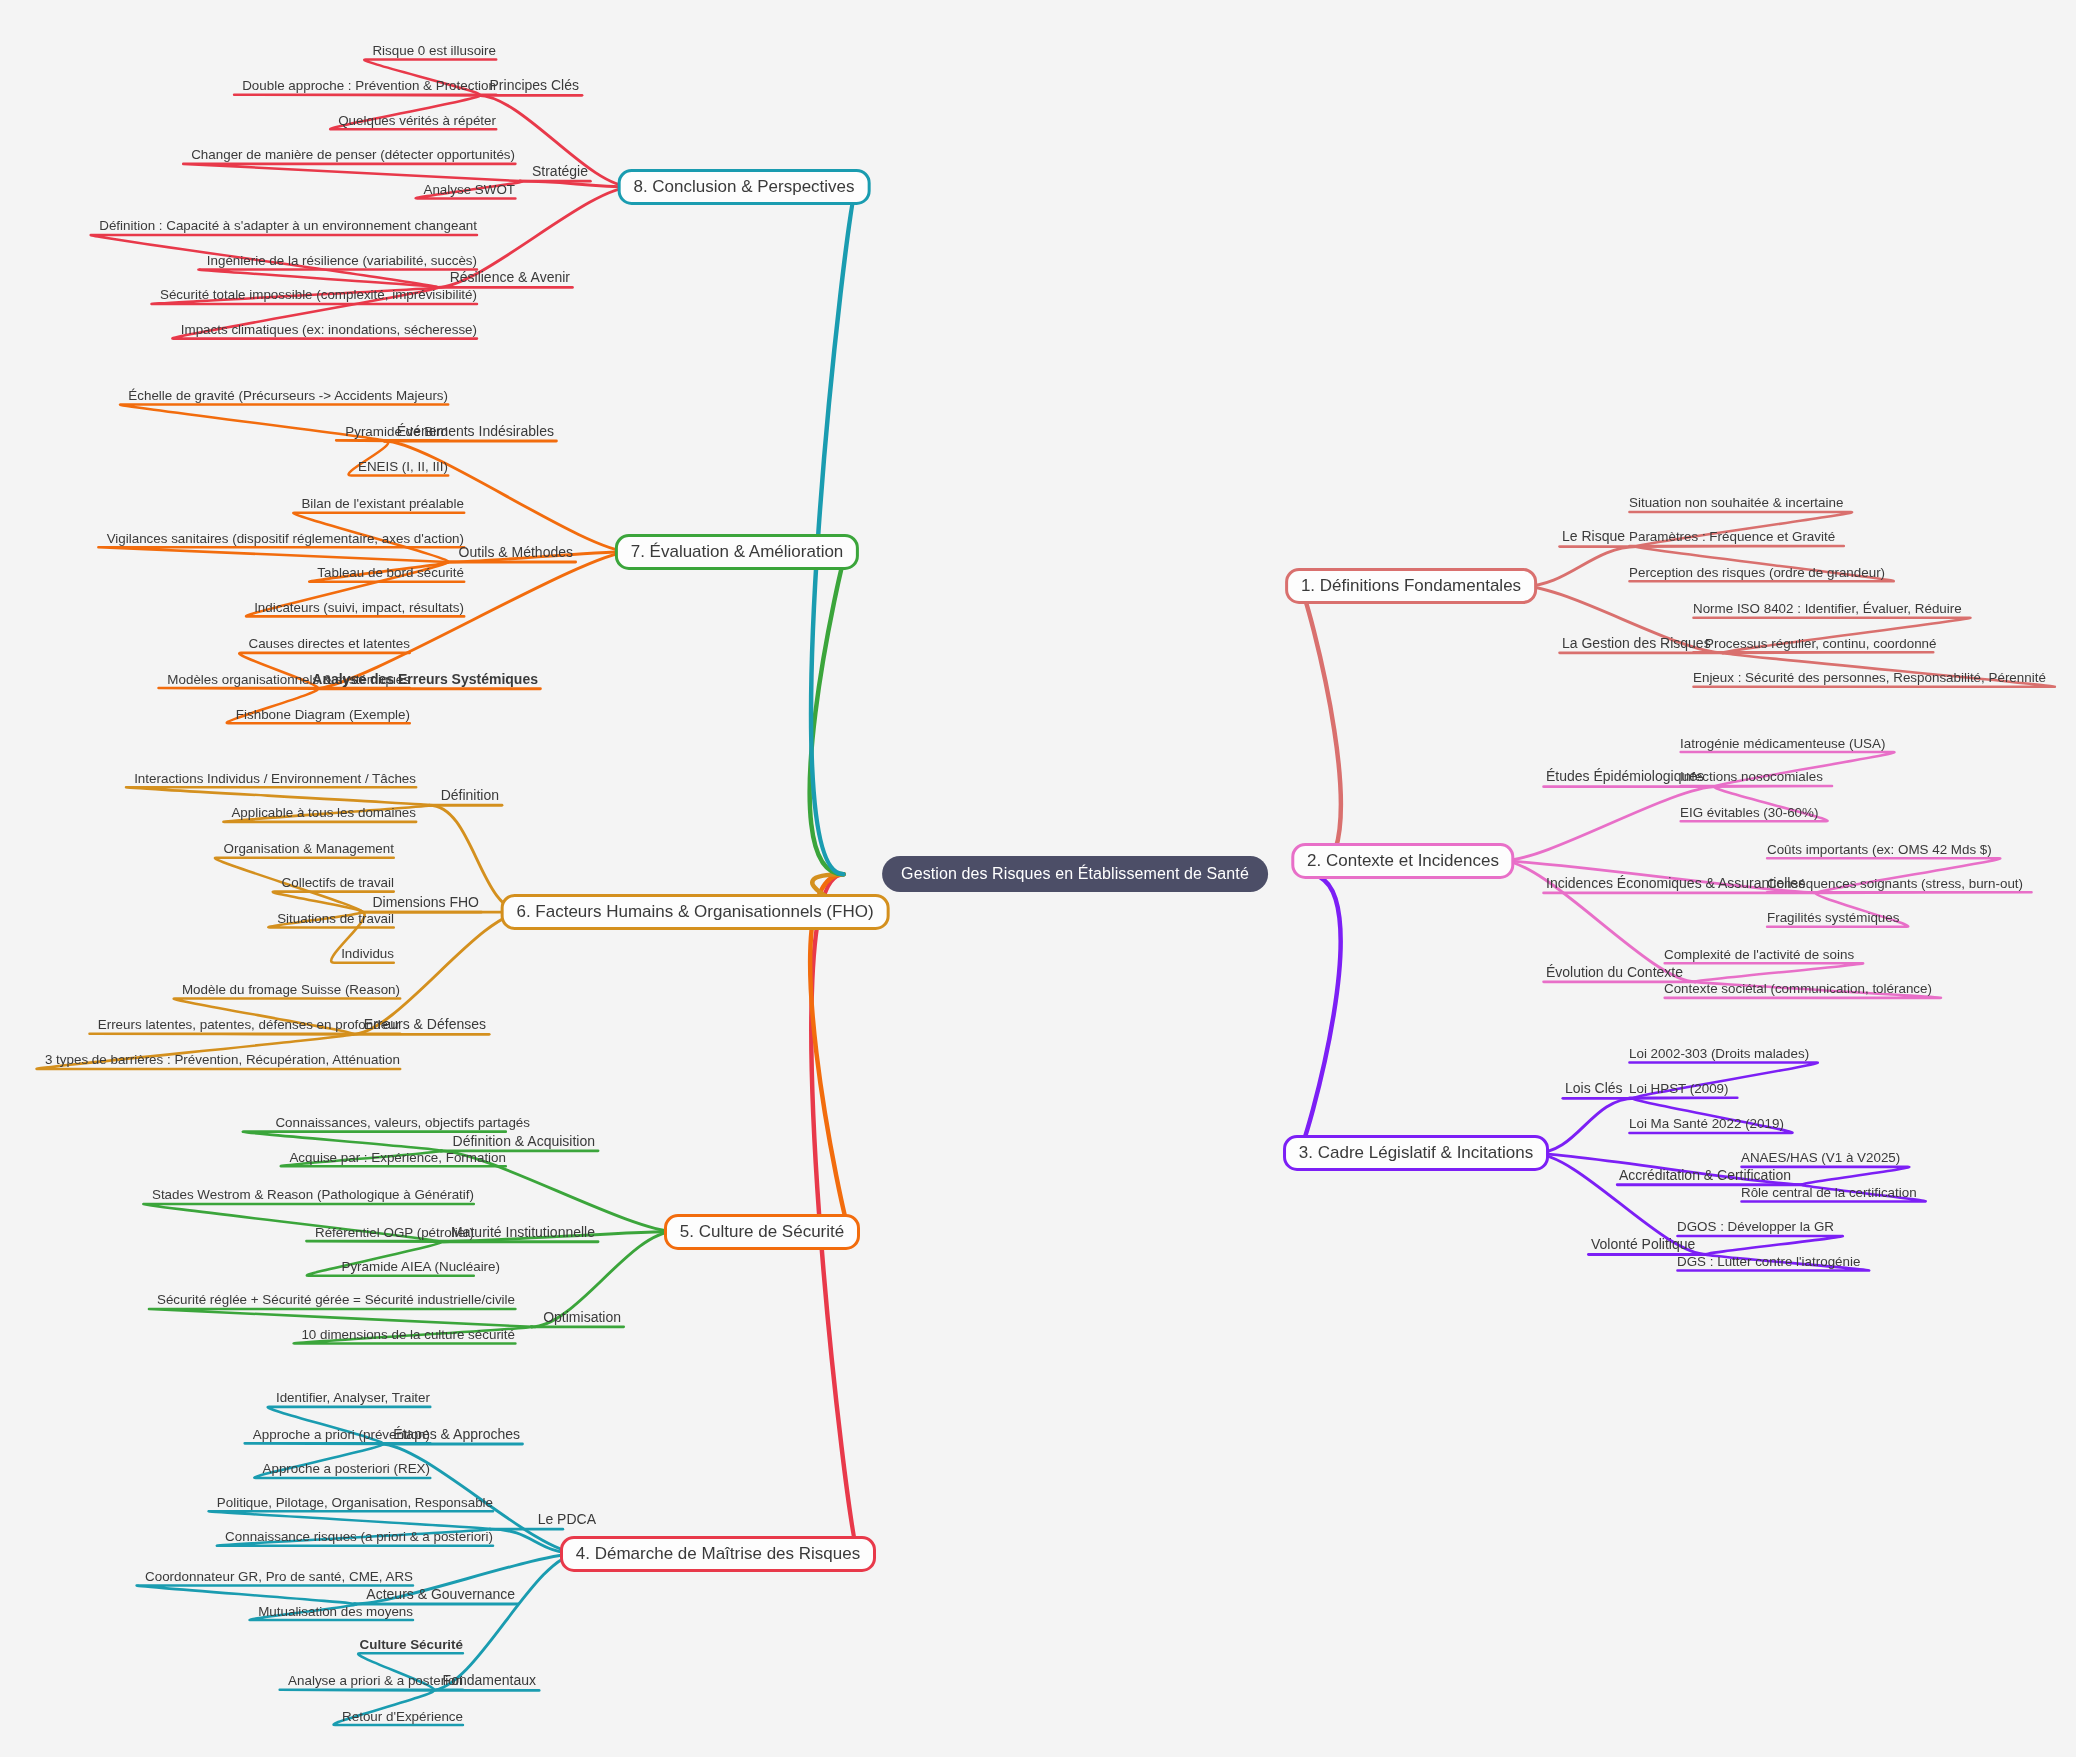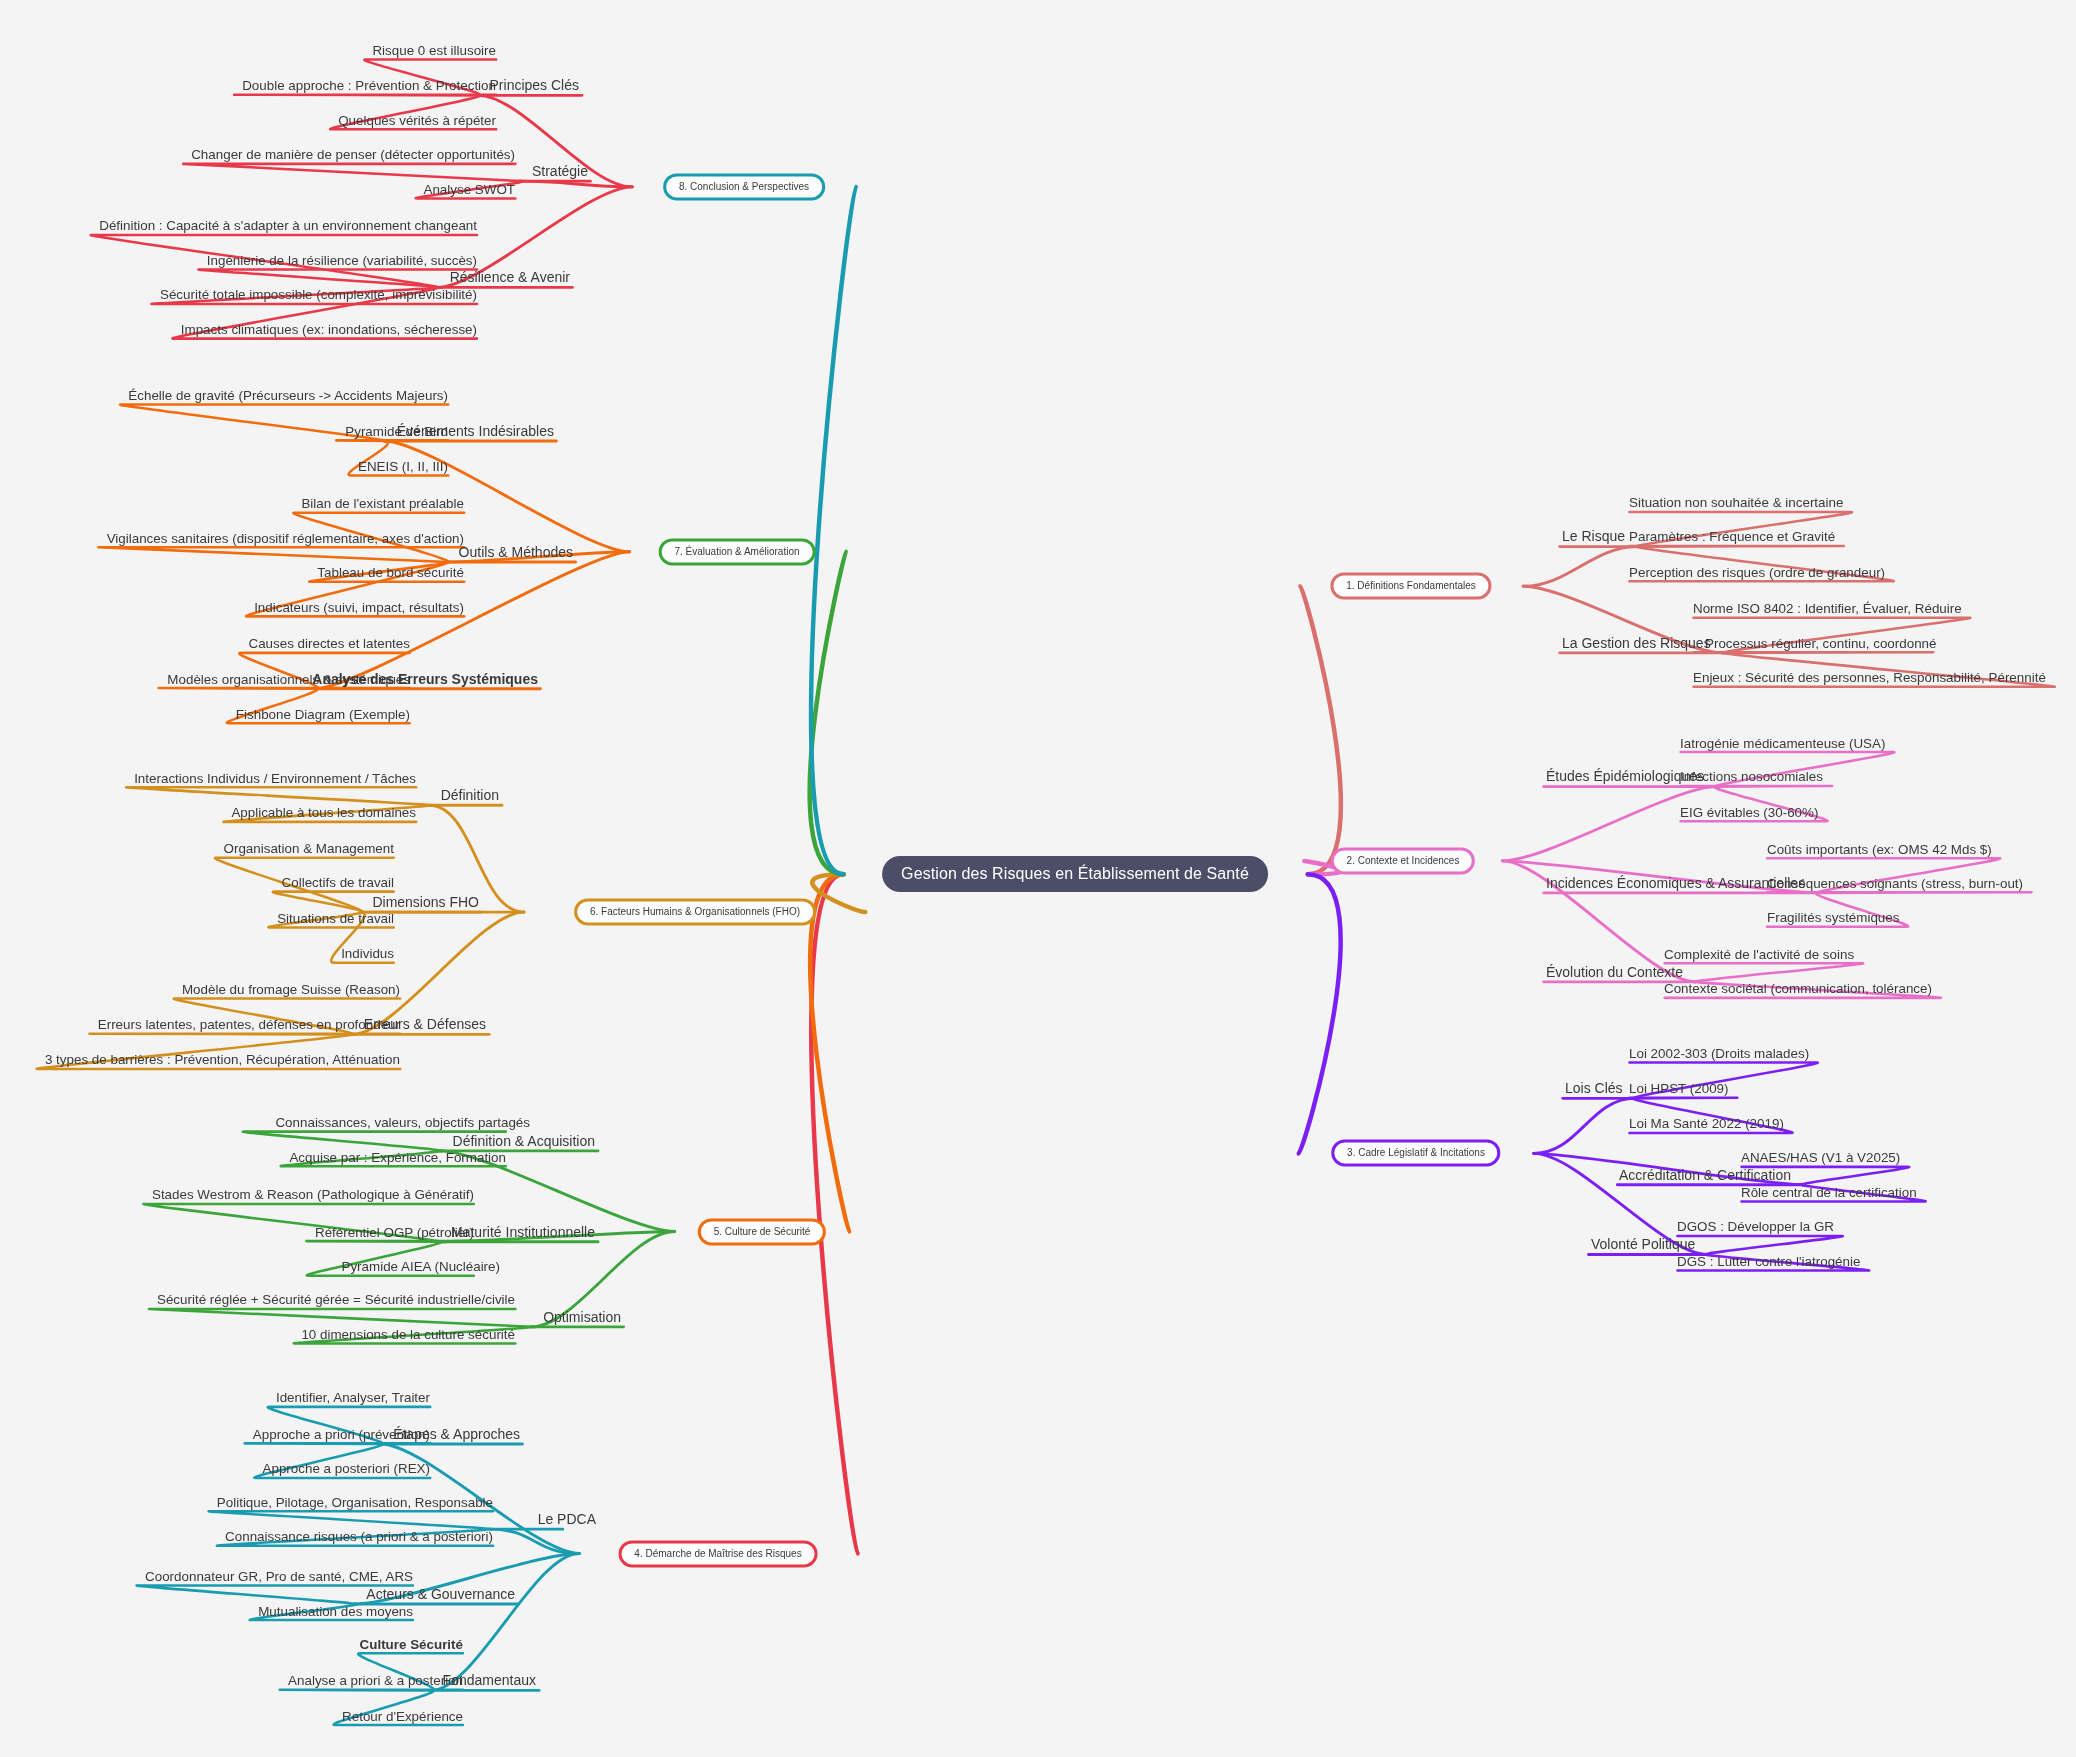--- a/index.html
+++ b/index.html
@@ -39,21 +39,21 @@
     letter-spacing: 0.1px;
   }
   .lvl1-node {
     position: absolute;
     transform: translate(-50%, -50%);
     background: #fdfdfd;
     color: #3a3a3a;
     border-radius: 14px;
     border: 3.2px solid #888;
     padding: 5.1px 12.8px;
-    font-size: 10px;
+    font-size: 17px;
     white-space: nowrap;
   }
   .lvl2-label, .lvl3-label {
     position: absolute;
     transform: translate(-50%, -50%);
     color: #3a3a3a;
     white-space: nowrap;
     background: transparent;
   }
   .lvl2-label { font-size: 14px; }

